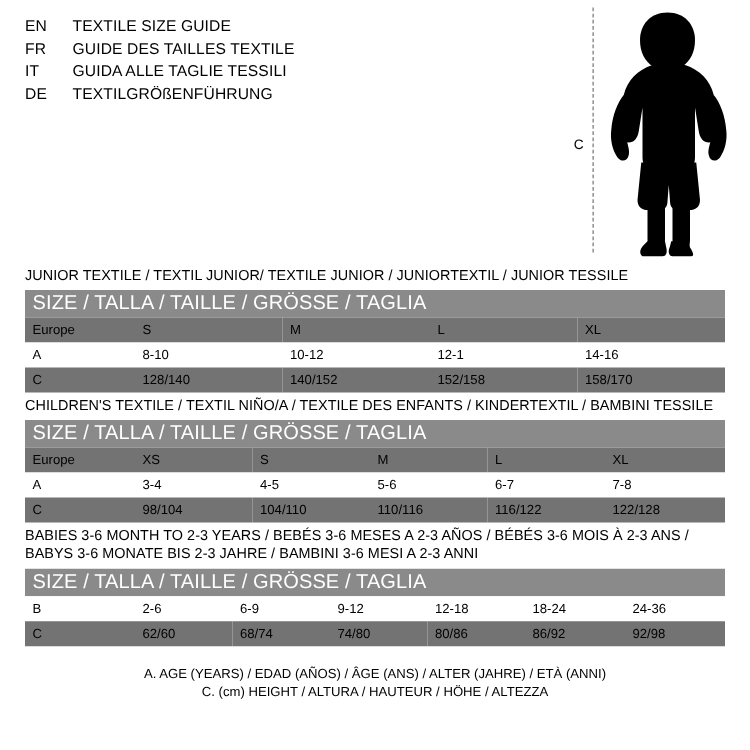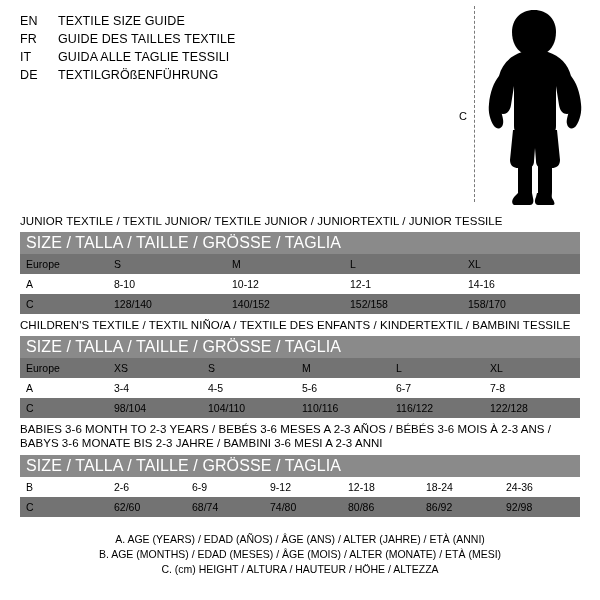--- a/index.html
+++ b/index.html
@@ -297,17 +297,16 @@
           <td>80/86</td>
           <td>86/92</td>
           <td>92/98</td>
         </tr>
       </tbody>
     </table>
   </div>
 
   <div class="legend" style="top:532px;">
     <div>A. AGE (YEARS) / EDAD (AÑOS) / ÂGE (ANS) / ALTER (JAHRE) / ETÀ (ANNI)</div>
-    <div>B. AGE (MONTHS) / EDAD (MESES) / ÂGE (MOIS) / ALTER (MONATE) / ETÀ (MESI)</div>
     <div>C. (cm) HEIGHT / ALTURA / HAUTEUR / HÖHE / ALTEZZA</div>
   </div>
 
 </div>
 
 </body></html>

